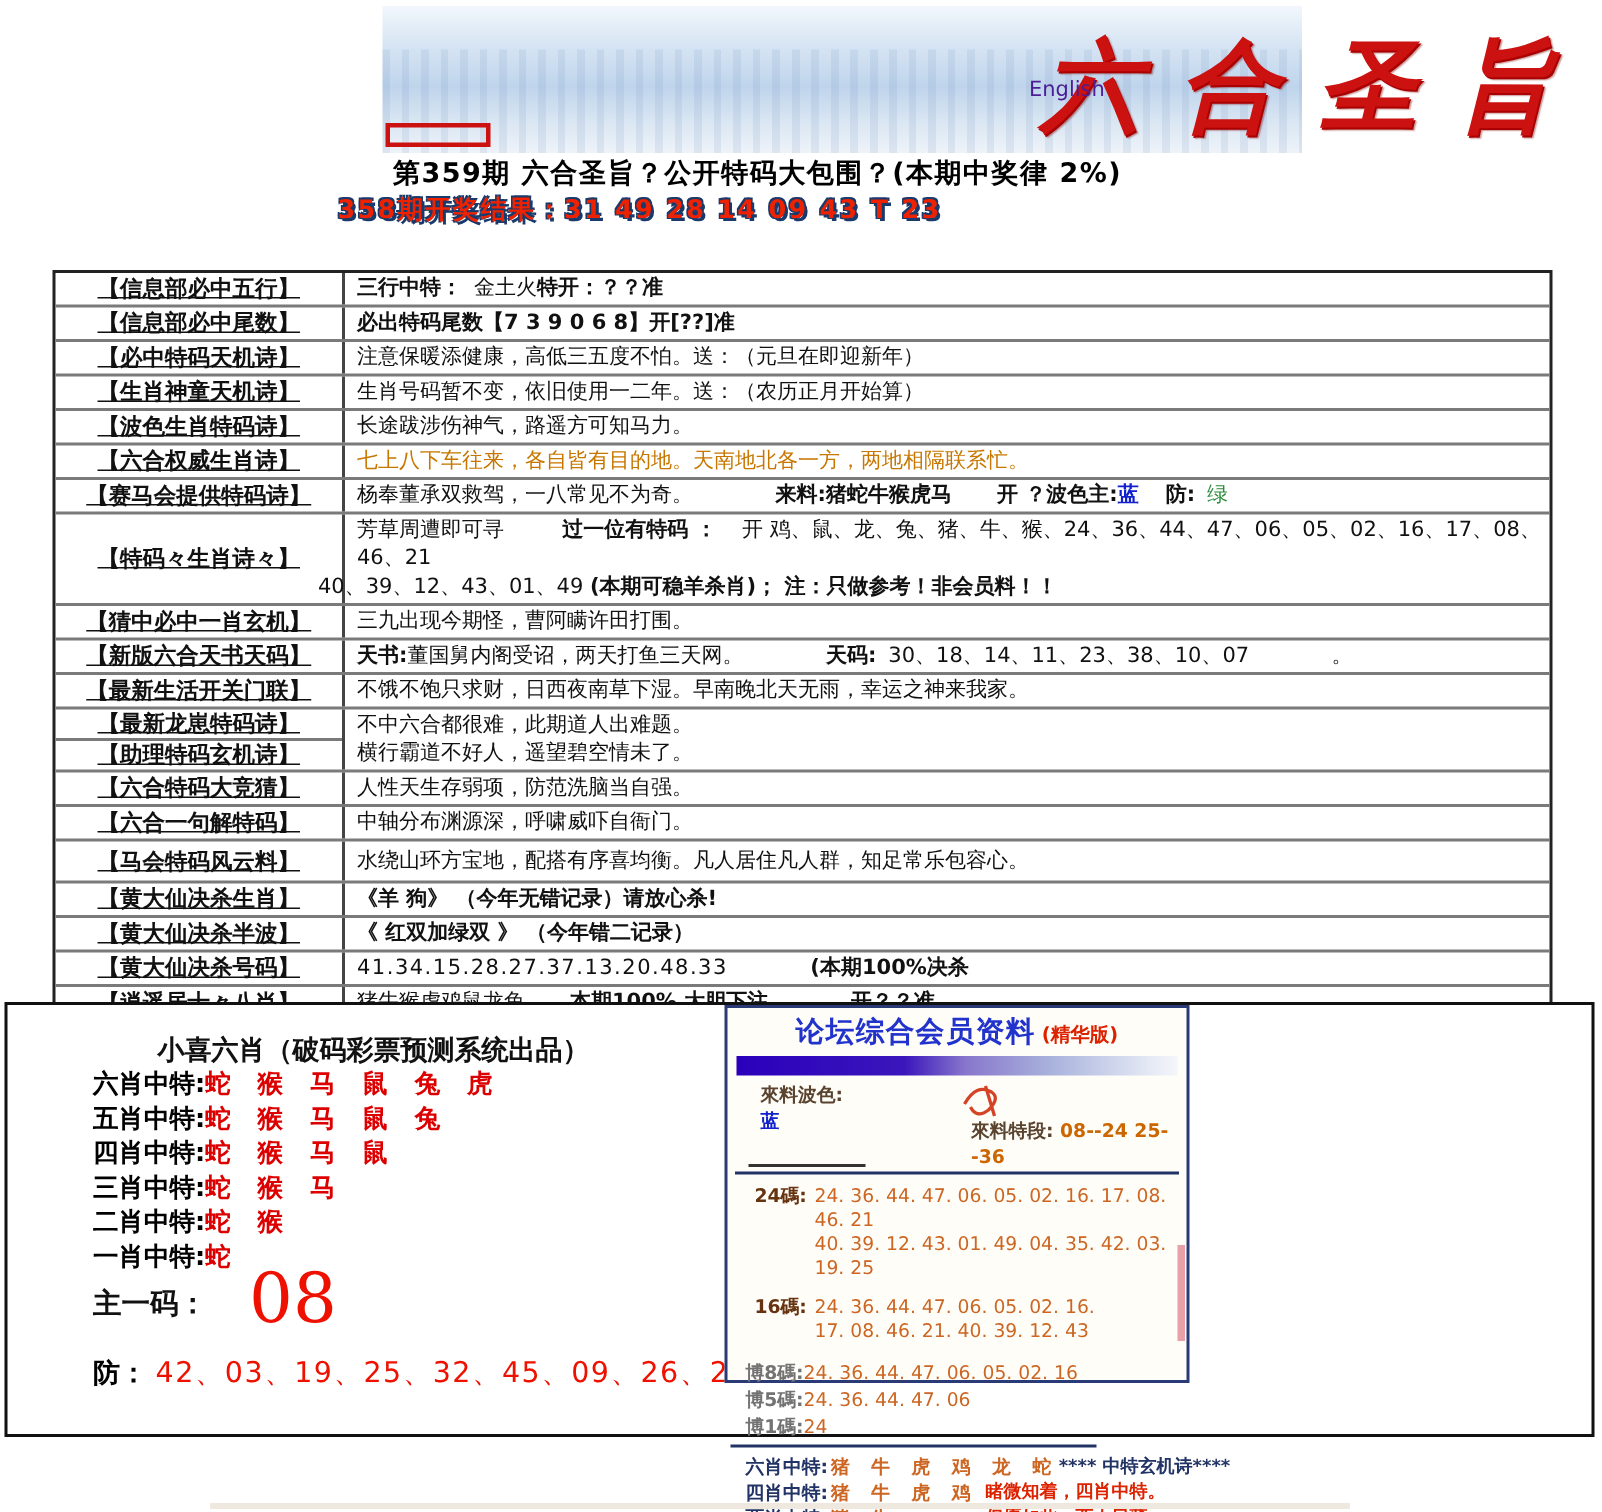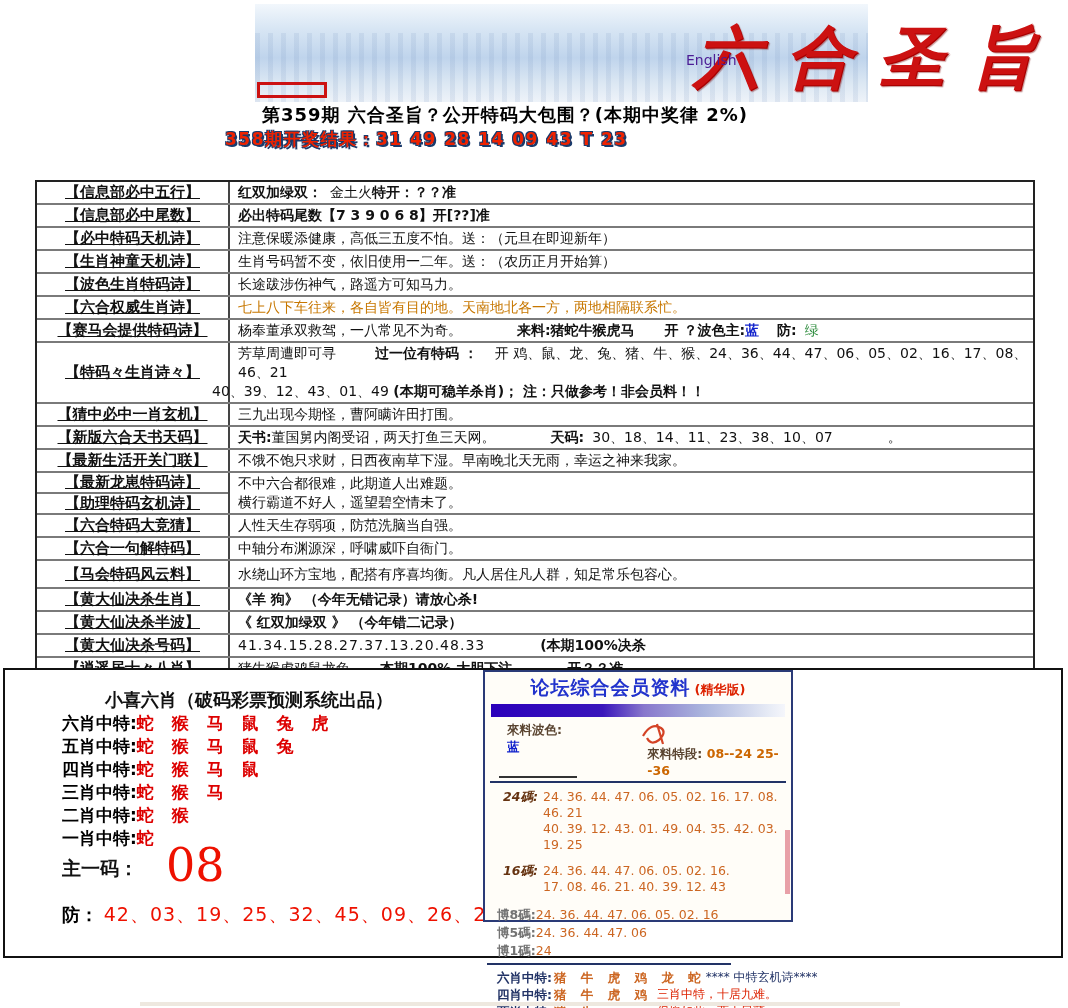--- a/index.html
+++ b/index.html
@@ -77,33 +77,33 @@
   .fp-title .s { color:#dd2200; font-weight:bold; font-size:13px; }
   .fp-bar { height:13px; margin:3px 6px 0 6px;
             background:linear-gradient(90deg,#2b00bb 0%,#3a16bb 38%,#8877cc 52%,#aab4dd 72%,#e8ecf6 95%,#f5f6fb 100%); }
   .fp-meta { display:flex; margin:5px 10px 0 14px; font-weight:bold; color:#5a4430; position:relative;gap:44px; }
   .fp-meta .bose-group { border-bottom:2px solid #333; padding:0 8px 2px 8px; }
   .fp-meta .teduan { margin-left:26px;margin-top:24px; }
   .fp-meta .orange { color:#cc6600; font-weight:bold; }
   .fp-scribble { position:absolute; left:138px; top:-6px; }
   .fp-rule { border-top:2px solid #223366; margin:3px 5px 0 5px; }
   .fp-code { display:flex; margin:6px 0 0 18px; line-height:16px; }
-  .fp-code .lbl { font-weight:bold; color:#663311; flex:0 0 40px;font-style:italic; }
+  .fp-code .lbl { font-weight:bold; color:#663311; flex:0 0 40px; }
   .fp-code .lines { color:#cc6622; }
   .fp-code.second { margin-top:10px; }
   .fp-bo { margin:2px 0 0 12px; line-height:16px; }
   .fp-bo.first { margin-top:12px; }
   .fp-bo .lbl { font-weight:bold; color:#737373; }
   .fp-bo .val { color:#cc6622; }
   .fp-div { border-top:2px solid #223366; width:244px; margin:4px 0 0 2px; }
   .fp-bottom { padding:4px 0 0 12px; }
   .fp-brow { display:flex; line-height:17px; white-space:nowrap; }
   .fp-brow .lbl { font-weight:bold; color:#223366; }
   .fp-brow .val { color:#cc6622; font-weight:bold; letter-spacing:5px; margin-left:2px; }
-  .fp-brow .right { margin-left:auto; margin-right:14px; font-weight:normal; font-size:12px; }
+  .fp-brow .right { margin-left:auto; margin-right:14px; font-weight:bold; font-size:12px; }
   .fp-brow:first-child .right { color:#223366; }
   .fp-brow .right.red { color:#dd2200; }
   .fp-strip { position:absolute; right:1px; top:158px; width:5px; height:64px; background:#e8a0a8; }
 
   .bottom-faint-strip { position:absolute; left:140px; top:1002px; width:760px; height:4px;
                         background:#eee8df; }
 </style>
 </head>
 <body>
 
@@ -115,21 +115,21 @@
   <div class="masthead">六合圣旨</div>
   <a class="english" href="#">English</a>
   <div class="issue-line">第359期 六合圣旨？公开特码大包围？(本期中奖律 2%)</div>
   <div class="result-line">358期开奖结果：31 49 28 14 09 43 T 23</div>
 
   <div class="main-table">
 
     <div class="trow">
       <div class="tlabel">【信息部必中五行】</div>
       <div class="tcontent">
-        <span class="c-bold">红双加绿双：</span>
+        <span class="c-bold">三行中特：</span>
         <span class="sp8"></span>
           <span>金土火</span>
         <span class="c-bold">特开：？？准</span>
       </div>
     </div>
 
     <div class="trow">
       <div class="tlabel">【信息部必中尾数】</div>
       <div class="tcontent c-bold">必出特码尾数【7 3 9 0 6 8】开[??]准</div>
     </div>
@@ -363,21 +363,21 @@
 
       <div class="fp-bottom">
         <div class="fp-brow">
           <span class="lbl">六肖中特:</span>
           <span class="val">猪 牛 虎 鸡 龙 蛇</span>
           <span class="right">****      中特玄机诗****</span>
         </div>
         <div class="fp-brow">
           <span class="lbl">四肖中特:</span>
           <span class="val">猪 牛 虎 鸡</span>
-          <span class="right red">三肖中特，十居九难。</span>
+          <span class="right red">睹微知着，四肖中特。</span>
         </div>
         <div class="fp-brow">
           <span class="lbl">两肖中特:</span>
           <span class="val">猪 牛</span>
           <span class="right red">但愿如此，西山日薄。</span>
         </div>
       </div>
 
       <div class="fp-strip"></div>
     </div>

